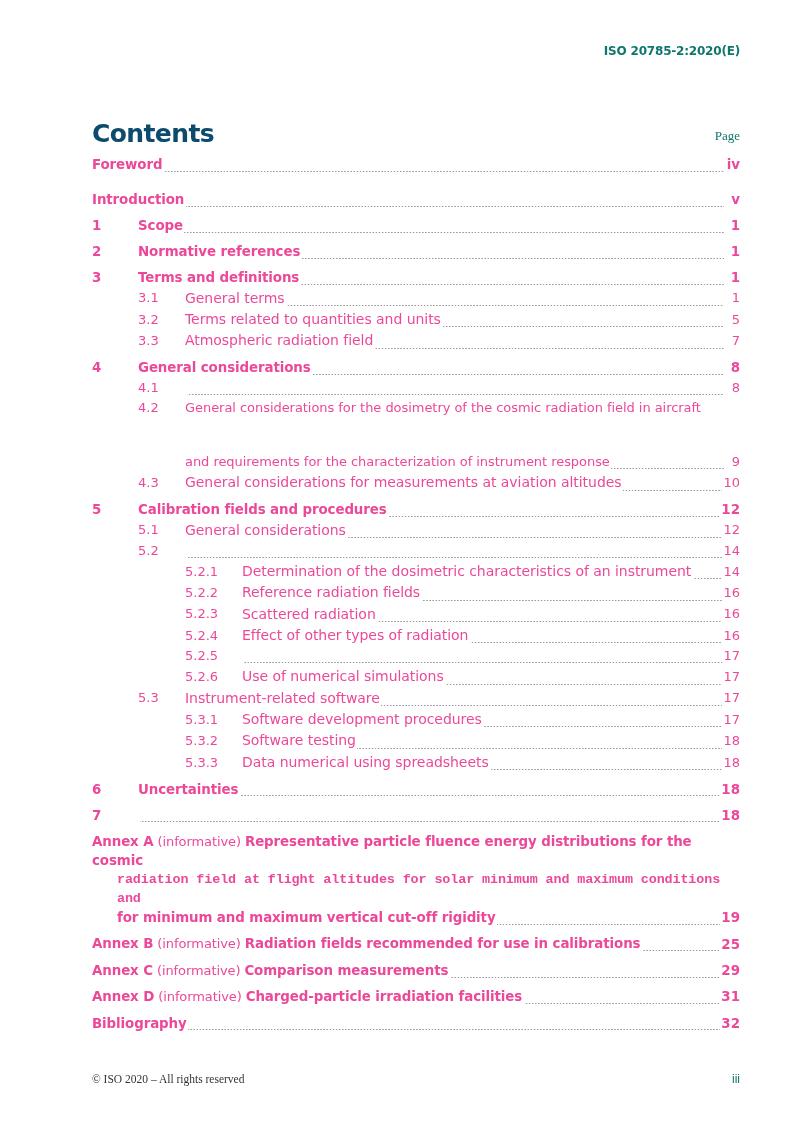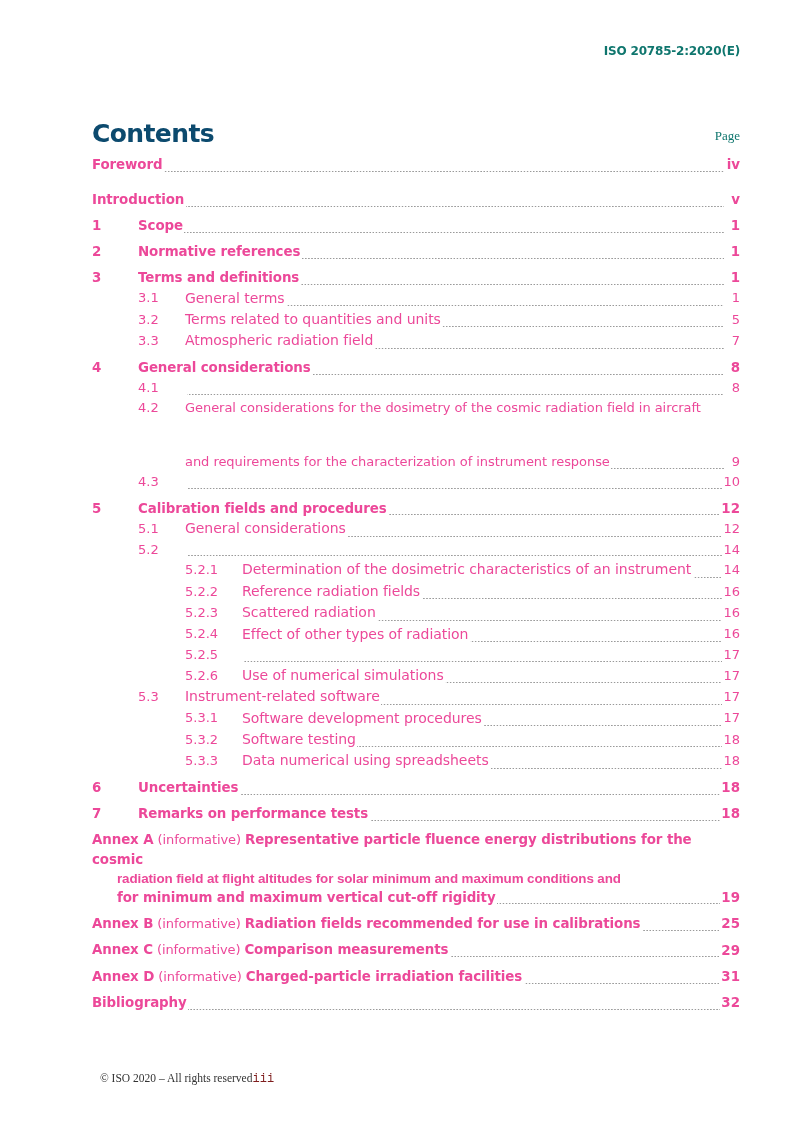--- a/index.html
+++ b/index.html
@@ -173,51 +173,51 @@
     font-weight: bold;
     line-height: 1.42;
     letter-spacing: -0.1px;
   }
   .annex-text .inf {
     font-weight: normal;
     font-size: 13px;
   }
   .annex-cont {
     padding-left: 25px;
-    font-family: Liberation Sans, sans-serif;
+    font-family: Liberation Mono, monospace;
     font-size: 13.4px;
     font-weight: bold;
     line-height: 1.42;
     letter-spacing: -0.1px;
   }
   .annex-last-row {
     display: flex;
     align-items: flex-end;
     width: 100%;
     padding-left: 25px;
     box-sizing: border-box;
   }
 
   
   .footer {
     position: absolute;
-    left: 100px;
+    left: 92px;
     bottom: 36px;
     width: 648px;
     display: flex;
-    justify-content: flex-start;
+    justify-content: space-between;
     align-items: baseline;
     font-family: "Liberation Serif", serif;
     font-size: 11.5px;
     color: #333333;
   }
   .footer .fpage {
-    font-family: Liberation Mono, monospace;
+    font-family: Liberation Sans, sans-serif;
     font-size: 12px;
-    color: #7f1d1d;
+    color: #0f766e;
   }
 </style>
 </head>
 <body>
 
 <div class="page">
 
   <div class="doc-header">ISO 20785-2:2020(E)</div>
 
   <div class="title-row">
@@ -304,20 +304,21 @@
             <span class="leader"></span>
             <span class="pg normal">9</span>
           </div>
         </div>
       </div>
     </div>
 
     <div class="toc-row">
       <span class="ind2"></span>
       <span class="num lvl2">4.3</span>
+      <span class="label normal">General considerations for measurements at aviation altitudes</span>
       <span class="leader"></span>
       <span class="pg normal">10</span>
     </div>
 
     <div class="toc-row gap-before">
       <span class="num lvl1">5</span>
       <span class="label bold">Calibration fields and procedures</span>
       <span class="leader"></span>
       <span class="pg bold">12</span>
     </div>
@@ -406,21 +407,20 @@
 
     <div class="toc-row gap-before">
       <span class="num lvl1">6</span>
       <span class="label bold">Uncertainties</span>
       <span class="leader"></span>
       <span class="pg bold">18</span>
     </div>
 
     <div class="toc-row gap-before">
       <span class="num lvl1">7</span>
-      <span class="label bold">Remarks on performance tests</span>
       <span class="leader"></span>
       <span class="pg bold">18</span>
     </div>
 
     <div class="toc-row multiline gap-before">
       <div class="annex-row">
         <div class="annex-text">
           <span>Annex A</span><span class="inf"> (informative) </span><span>Representative particle fluence energy distributions for the cosmic</span>
         </div>
         <div class="annex-cont">radiation field at flight altitudes for solar minimum and maximum conditions and</div>

